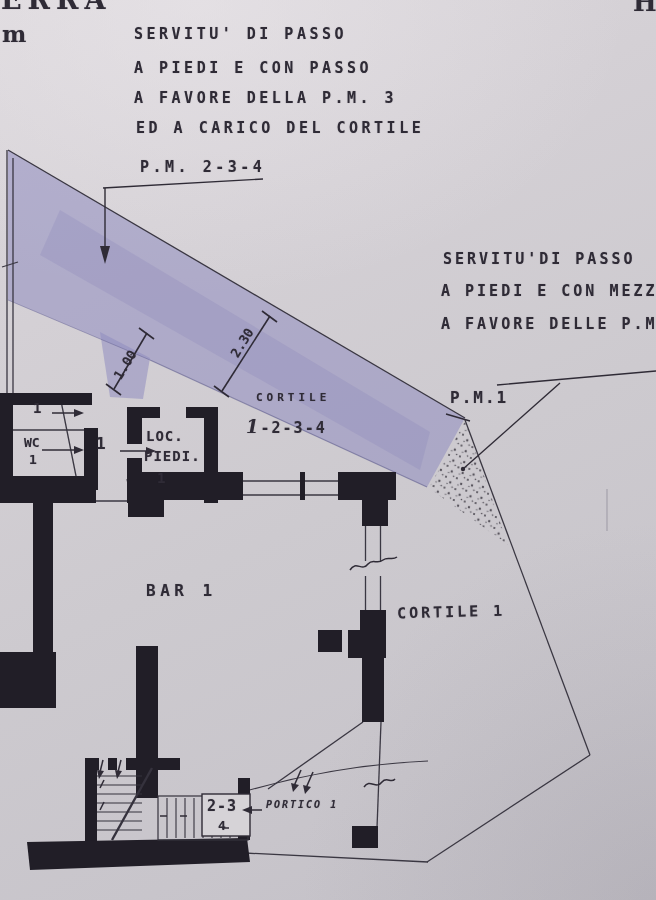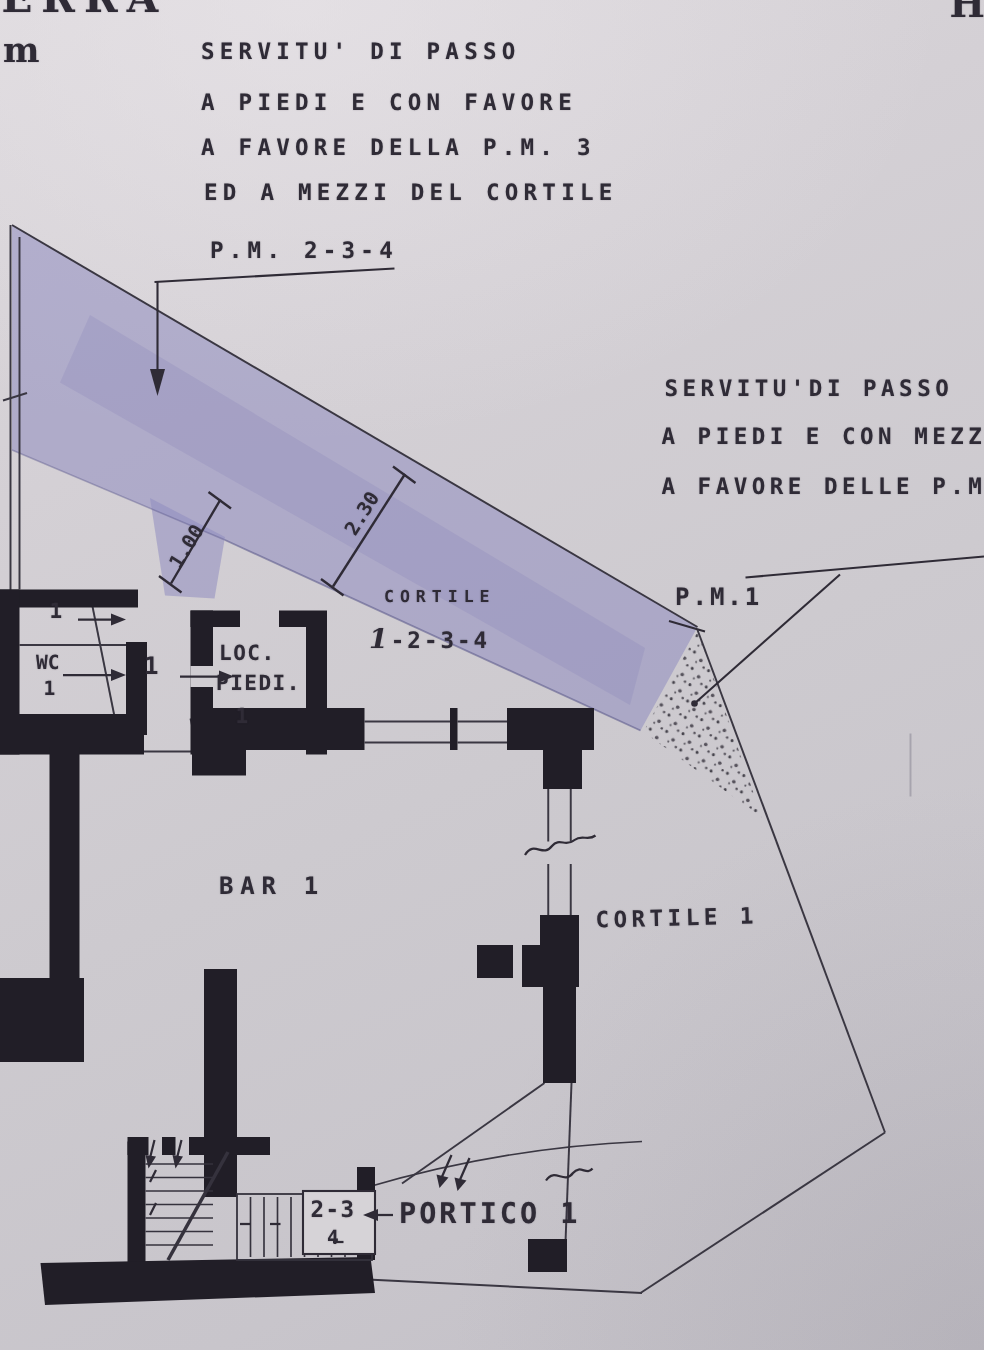--- a/index.html
+++ b/index.html
@@ -176,38 +176,38 @@
         <line x1="187" y1="816" x2="180" y2="816"></line>
     <line x1="229" y1="828" x2="222" y2="828"></line>
   </g>
 </svg>
 
 <div class="lbl serif" style="left:1px;top:-14px;font-size:27px;letter-spacing:6px;">ERRA</div>
 <div class="lbl serif" style="left:2px;top:22px;font-size:23px;">m</div>
 <div class="lbl serif" style="left:633px;top:-10px;font-size:25px;">H</div>
 
 <div class="lbl note" style="left:134px;top:27px;">SERVITU' DI PASSO</div>
-<div class="lbl note" style="left:134px;top:61px;">A PIEDI E CON FAVORE</div>
+<div class="lbl note" style="left:134px;top:61px;">A PIEDI E CON PASSO</div>
 <div class="lbl note" style="left:134px;top:91px;">A FAVORE DELLA P.M. 3</div>
-<div class="lbl note" style="left:136px;top:121px;">ED A MEZZI DEL CORTILE</div>
+<div class="lbl note" style="left:136px;top:121px;">ED A CARICO DEL CORTILE</div>
 <div class="lbl note" style="left:140px;top:160px;">P.M. 2-3-4</div>
 
 <div class="lbl" style="left:443px;top:252px;font-size:15px;letter-spacing:3px;">SERVITU'DI PASSO</div>
 <div class="lbl" style="left:441px;top:284px;font-size:15px;letter-spacing:3px;">A PIEDI E CON MEZZ</div>
 <div class="lbl" style="left:441px;top:317px;font-size:15px;letter-spacing:3px;">A FAVORE DELLE P.M</div>
 <div class="lbl" style="left:450px;top:390px;font-size:16px;letter-spacing:2px;">P.M.1</div>
 
 <div class="lbl rot" style="left:106px;top:352px;width:46px;font-size:13px;transform:rotate(-58deg);">1.00</div>
 <div class="lbl rot" style="left:223px;top:330px;width:46px;font-size:13px;transform:rotate(-58deg);">2.30</div>
 
 <div class="lbl" style="left:256px;top:392px;font-size:11px;letter-spacing:4px;">CORTILE</div>
 <div class="lbl" style="left:246px;top:418px;font-size:15px;letter-spacing:2px;"><span class="unit-x">1</span><span>-2-3-4</span></div>
 <div class="lbl" style="left:146px;top:583px;font-size:16px;letter-spacing:4.5px;">BAR 1</div>
 <div class="lbl" style="left:397px;top:605px;font-size:15px;letter-spacing:3px;transform:rotate(-1.5deg);">CORTILE 1</div>
-<div class="lbl" style="left:266px;top:800px;font-size:19px;letter-spacing:2px;">PORTICO 1</div>
+<div class="lbl" style="left:266px;top:800px;font-size:10px;letter-spacing:2px;font-style:italic;">PORTICO 1</div>
 <div class="lbl" style="left:24px;top:436px;font-size:13px;">WC</div>
 <div class="lbl" style="left:29px;top:453px;font-size:13px;">1</div>
 <div class="lbl" style="left:146px;top:429px;font-size:14px;letter-spacing:1px;">LOC.</div>
 <div class="lbl" style="left:144px;top:449px;font-size:14px;letter-spacing:1px;">PIEDI.</div>
 <div class="lbl" style="left:157px;top:471px;font-size:14px;">1</div>
 <div class="lbl" style="left:33px;top:401px;font-size:14px;">1</div>
 <div class="lbl" style="left:96px;top:436px;font-size:16px;">1</div>
 <div class="lbl" style="left:207px;top:799px;font-size:15px;letter-spacing:1px;">2-3</div>
 <div class="lbl" style="left:218px;top:819px;font-size:13px;">4</div>
 

